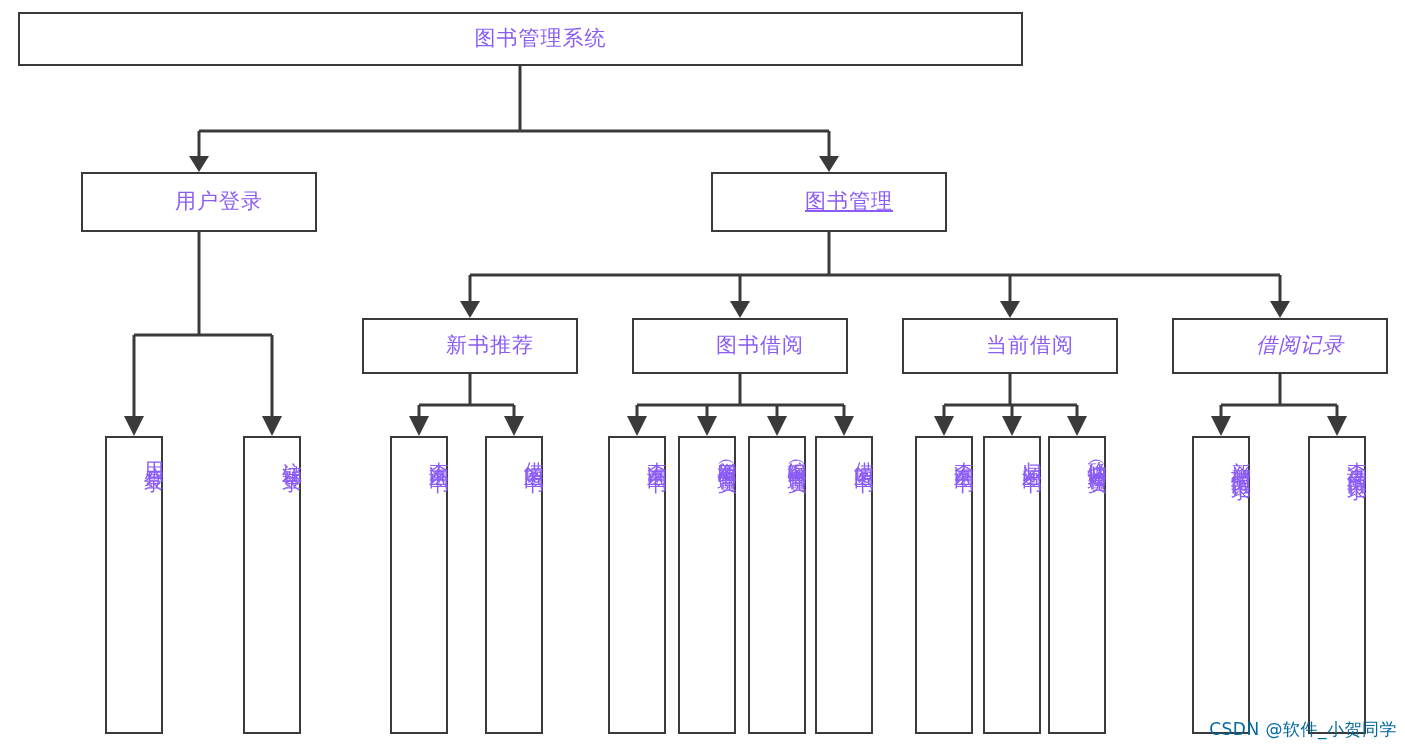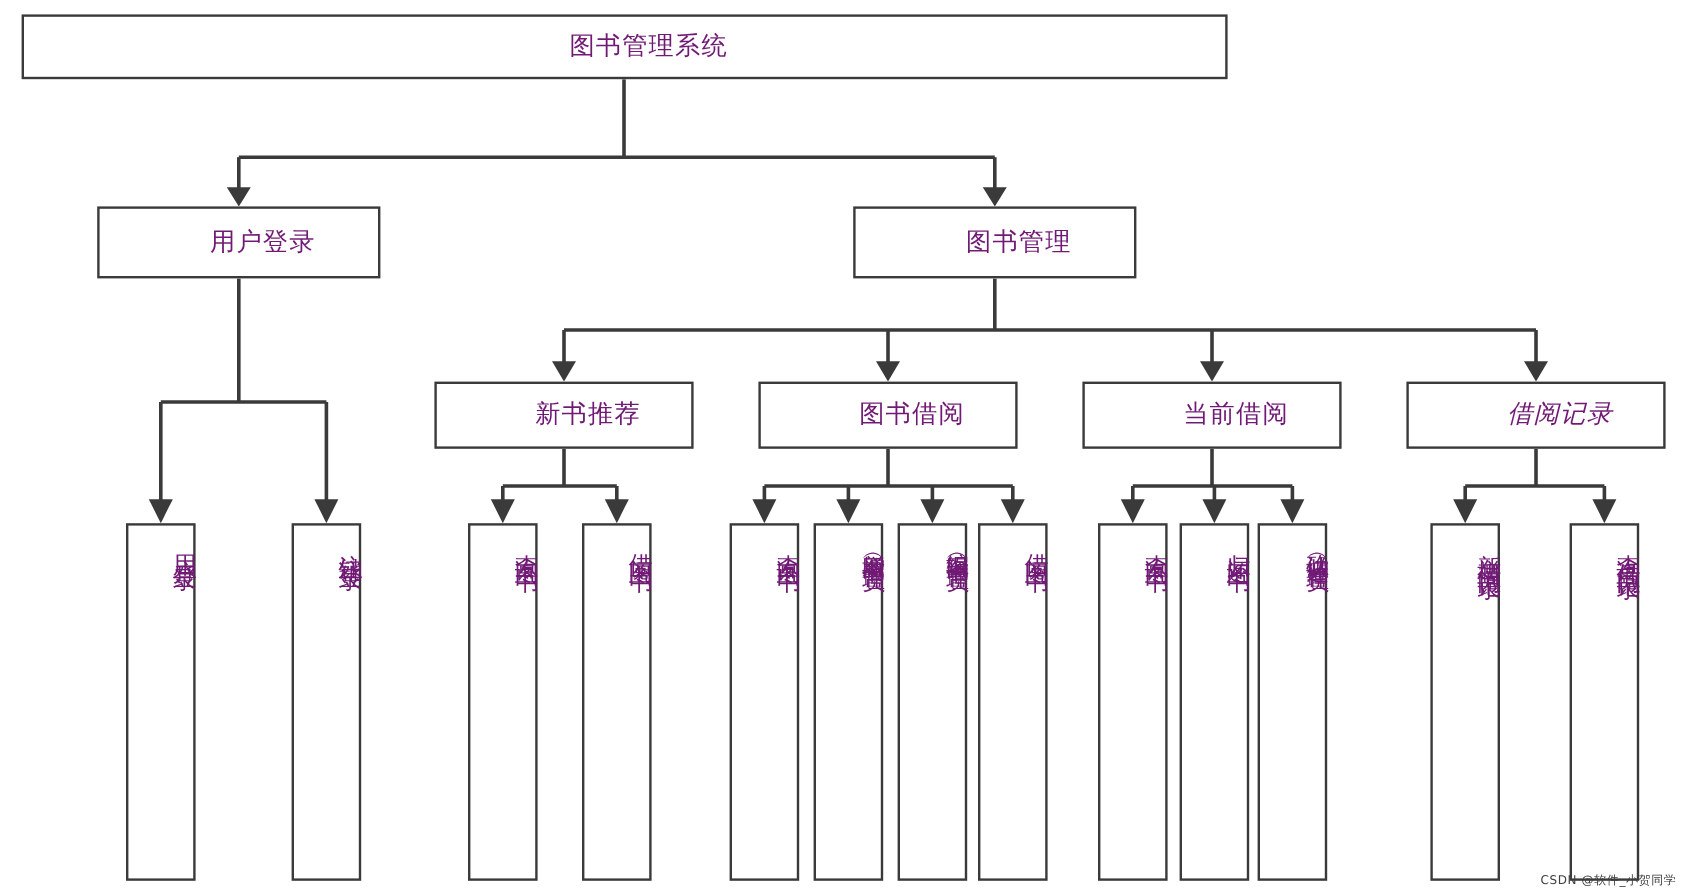--- a/index.html
+++ b/index.html
@@ -27,21 +27,21 @@
     height: 747px;
   }
   .node-box {
     position: absolute;
     box-sizing: border-box;
     border: 2px solid #3a3a3a;
     background: #ffffff;
     display: flex;
     align-items: center;
     justify-content: center;
-    color: #701a75;
+    color: #8b5cf6;
     padding-left: 40px;
   }
   .node-box.horiz {
     writing-mode: horizontal-tb;
   }
   .node-label-h {
     font-size: 21px;
     letter-spacing: 1px;
     line-height: 1.1;
     white-space: nowrap;
@@ -60,22 +60,22 @@
     white-space: nowrap;
   }
   .node-label-v.tall {
     letter-spacing: 2px;
     font-size: 19px;
   }
   .watermark {
     position: absolute;
     right: 8px;
     bottom: 6px;
-    font-size: 10px;
-    color: #404040;
+    font-size: 17px;
+    color: #0369a1;
     white-space: nowrap;
     letter-spacing: 0.5px;
   }
 </style>
 </head>
 <body>
 
 <div id="diagram-root">
 
   <svg id="tree-svg" viewBox="0 0 1405 747" xmlns="http://www.w3.org/2000/svg">
@@ -177,21 +177,21 @@
     </g>
   </svg>
 
   <div class="node-box horiz" id="node-root" style="left: 18px; top: 12px; width: 1005px; height: 54px;">
     <span class="node-label-h">图书管理系统</span>
   </div>
 
   <div class="node-box horiz" id="node-l2-0" style="left: 81px; top: 172px; width: 236px; height: 60px;">
     <span class="node-label-h">用户登录</span>
   </div>
-  <div class="node-box horiz" id="node-l2-1" style="left: 711px; top: 172px; width: 236px; height: 60px;">
+  <div class="node-box horiz" id="node-l2-1" style="left: 711px; top: 172px; width: 236px; height: 60px; text-decoration: underline;">
     <span class="node-label-h">图书管理</span>
   </div>
 
   <div class="node-box horiz" id="node-l3-0" style="left: 362px; top: 318px; width: 216px; height: 56px; text-align: right;">
     <span class="node-label-h">新书推荐</span>
   </div>
   <div class="node-box horiz" id="node-l3-2" style="left: 902px; top: 318px; width: 216px; height: 56px;">
     <span class="node-label-h">当前借阅</span>
   </div>
   <div class="node-box horiz" id="node-l3-1" style="left: 632px; top: 318px; width: 216px; height: 56px;">

